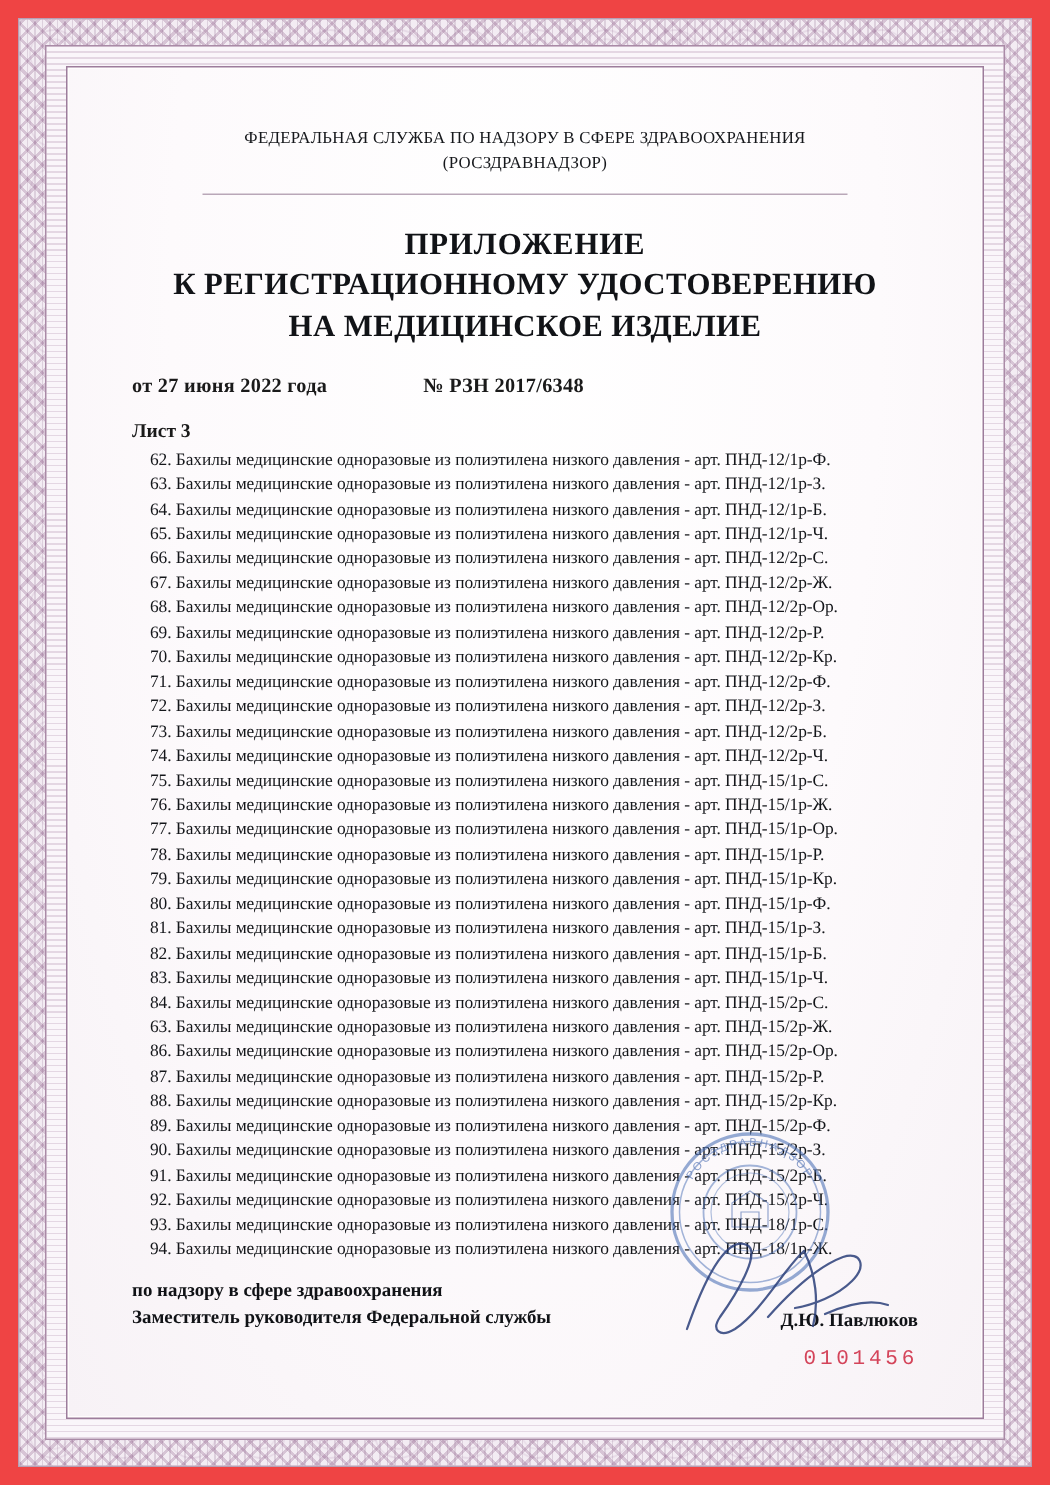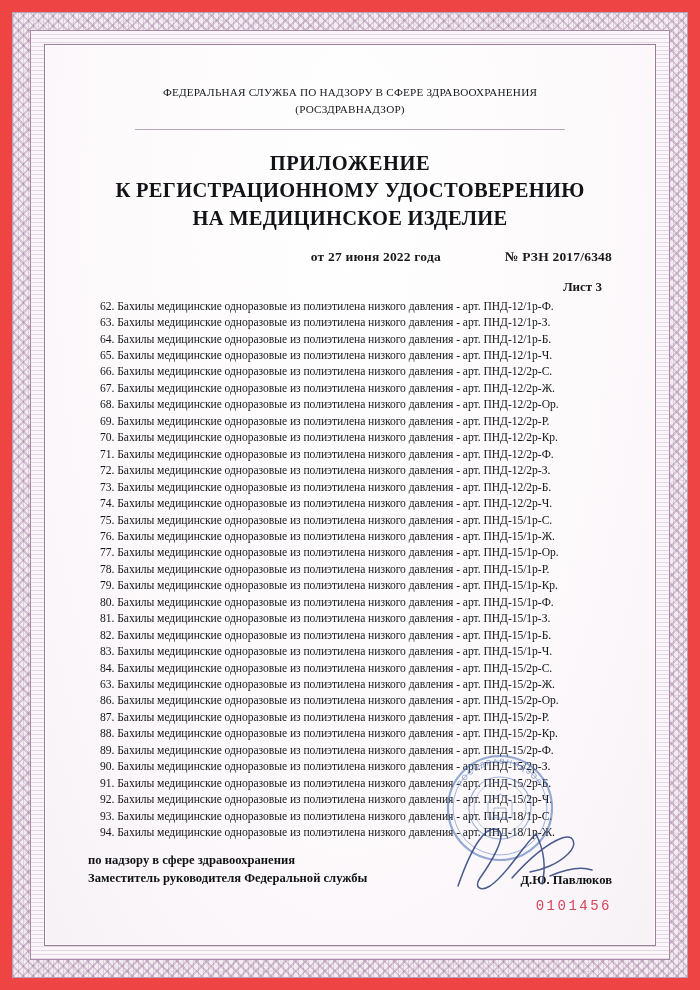--- a/index.html
+++ b/index.html
@@ -134,32 +134,32 @@
   .title .t3 {
     display: block;
     font-size: 20.5px;
     letter-spacing: 0.3px;
     line-height: 1.35;
   }
 
   .meta {
     margin-top: 16px;
     display: flex;
-    justify-content: flex-end;
+    justify-content: flex-start;
     align-items: baseline;
     gap: 64px;
     font-weight: bold;
     font-size: 13.5px;
   }
   .meta .date { letter-spacing: 0.2px; }
   .meta .regnum { letter-spacing: 0.2px; }
 
   .sheet {
     margin-top: 14px;
-    text-align: right;
+    text-align: left;
     padding-right: 10px;
     font-weight: bold;
     font-size: 13px;
   }
 
   .list {
     margin-top: 4px;
     padding: 0 6px 0 12px;
   }
   .list-item {

